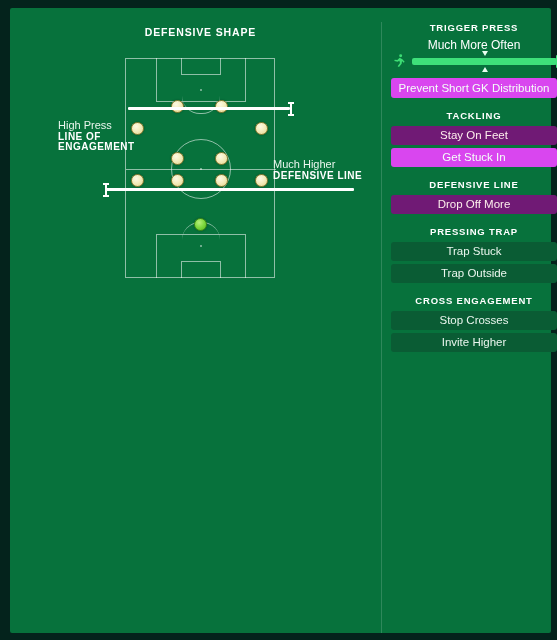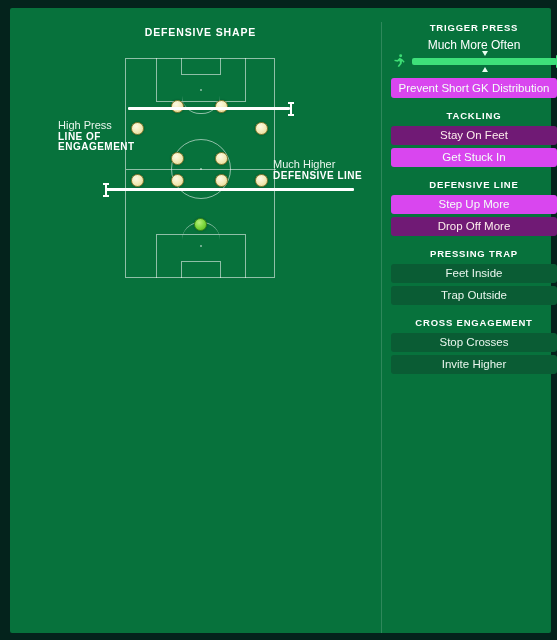--- a/index.html
+++ b/index.html
@@ -294,27 +294,26 @@
       </div>
 
       <div class="section">
         <div class="sec-title">TACKLING</div>
         <button class="btn red">Stay On Feet</button>
         <button class="btn green">Get Stuck In</button>
       </div>
 
       <div class="section">
         <div class="sec-title">DEFENSIVE LINE</div>
-        <button class="btn green">Step Up More</button>
         <button class="btn red">Drop Off More</button>
       </div>
 
       <div class="section">
         <div class="sec-title">PRESSING TRAP</div>
-        <button class="btn dark">Feet Inside</button>
+        <button class="btn dark">Trap Stuck</button>
         <button class="btn dark">Trap Outside</button>
       </div>
 
       <div class="section">
         <div class="sec-title">CROSS ENGAGEMENT</div>
         <button class="btn dark">Stop Crosses</button>
         <button class="btn dark">Invite Higher</button>
       </div>
 
     </div>

